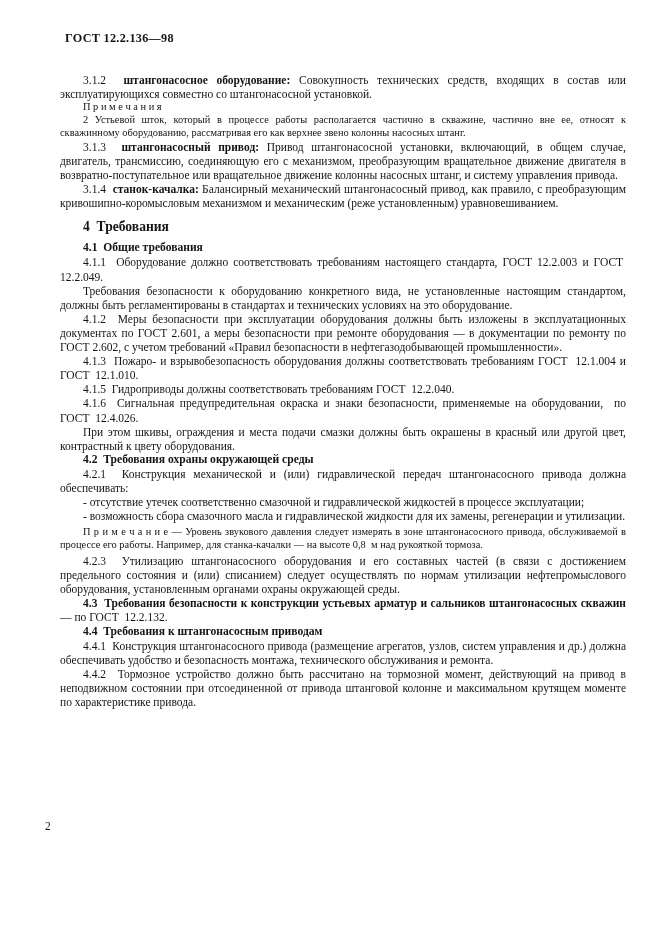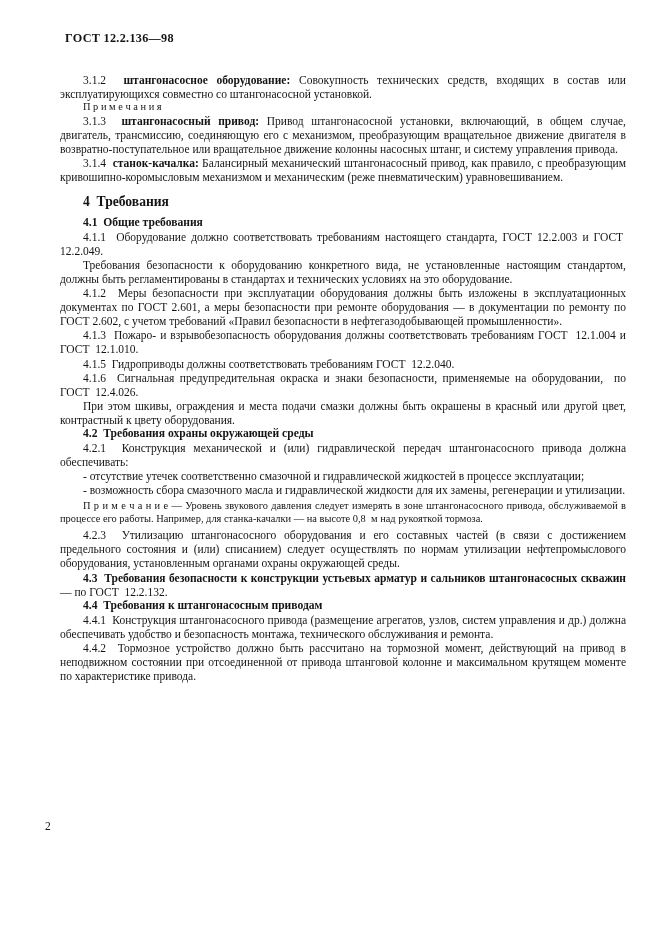--- a/index.html
+++ b/index.html
@@ -25,22 +25,23 @@
   .page-number{position:absolute;left:45px;top:820px;font-size:11.5px;}
 </style>
 </head>
 <body>
 
 <div class="page">
   <div class="page-header">ГОСТ 12.2.136—98</div>
   <div class="doc" id="doc">
       <p class="para body"><span>3.1.2&nbsp; </span><span class="b">штангонасосное оборудование:</span><span> Совокупность технических средств, входящих в состав или эксплуатирующихся совместно со штангонасосной установкой.</span></p>
       <p class="para note-label"><span>П р и м е ч а н и я</span></p>
+      <p class="para note"><span>2 Устьевой шток, который в процессе работы располагается частично в скважине, частично вне ее, относят к скважинному оборудованию, рассматривая его как верхнее звено колонны насосных штанг.</span></p>
       <p class="para body"><span>3.1.3&nbsp; </span><span class="b">штангонасосный привод:</span><span> Привод штангонасосной установки, включающий, в общем случае, двигатель, трансмиссию, соединяющую его с механизмом, преобразующим вращательное движение двигателя в возвратно-поступательное или вращательное движение колонны насосных штанг, и систему управления привода.</span></p>
-      <p class="para body"><span>3.1.4&nbsp; </span><span class="b">станок-качалка:</span><span> Балансирный механический штангонасосный привод, как правило, с преобразующим кривошипно-коромысловым механизмом и механическим (реже пневматическим) уравновешиванием.</span></p>
+      <p class="para body"><span>3.1.4&nbsp; </span><span class="b">станок-качалка:</span><span> Балансирный механический штангонасосный привод, как правило, с преобразующим кривошипно-коромысловым механизмом и механическим (реже установленным) уравновешиванием.</span></p>
       <p class="para h1"><span>4&nbsp; Требования</span></p>
       <p class="para h2"><span>4.1&nbsp; Общие требования</span></p>
       <p class="para body"><span>4.1.1&nbsp; Оборудование должно соответствовать требованиям настоящего стандарта, ГОСТ 12.2.003 и ГОСТ&nbsp; 12.2.049.</span></p>
       <p class="para body"><span>Требования безопасности к оборудованию конкретного вида, не установленные настоящим стандартом, должны быть регламентированы в стандартах и технических условиях на это оборудование.</span></p>
       <p class="para body"><span>4.1.2&nbsp; Меры безопасности при эксплуатации оборудования должны быть изложены в эксплуатационных документах по ГОСТ 2.601, а меры безопасности при ремонте оборудования — в документации по ремонту по ГОСТ 2.602, с учетом требований «Правил безопасности в нефтегазодобывающей промышленности».</span></p>
       <p class="para body"><span>4.1.3&nbsp; Пожаро- и взрывобезопасность оборудования должны соответствовать требованиям ГОСТ&nbsp; 12.1.004 и ГОСТ&nbsp; 12.1.010.</span></p>
       <p class="para body"><span>4.1.5&nbsp; Гидроприводы должны соответствовать требованиям ГОСТ&nbsp; 12.2.040.</span></p>
       <p class="para body"><span>4.1.6&nbsp; Сигнальная предупредительная окраска и знаки безопасности, применяемые на оборудовании,&nbsp; по ГОСТ&nbsp; 12.4.026.</span></p>
       <p class="para body"><span>При этом шкивы, ограждения и места подачи смазки должны быть окрашены в красный или другой цвет, контрастный к цвету оборудования.</span></p>
       <p class="para h2"><span>4.2&nbsp; Требования охраны окружающей среды</span></p>

